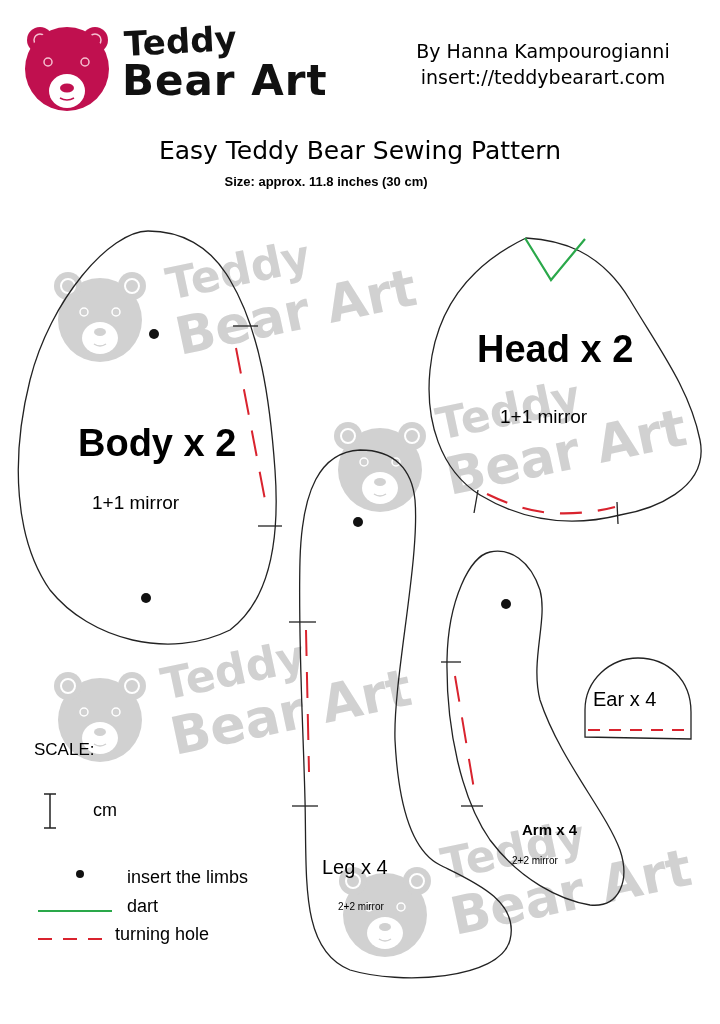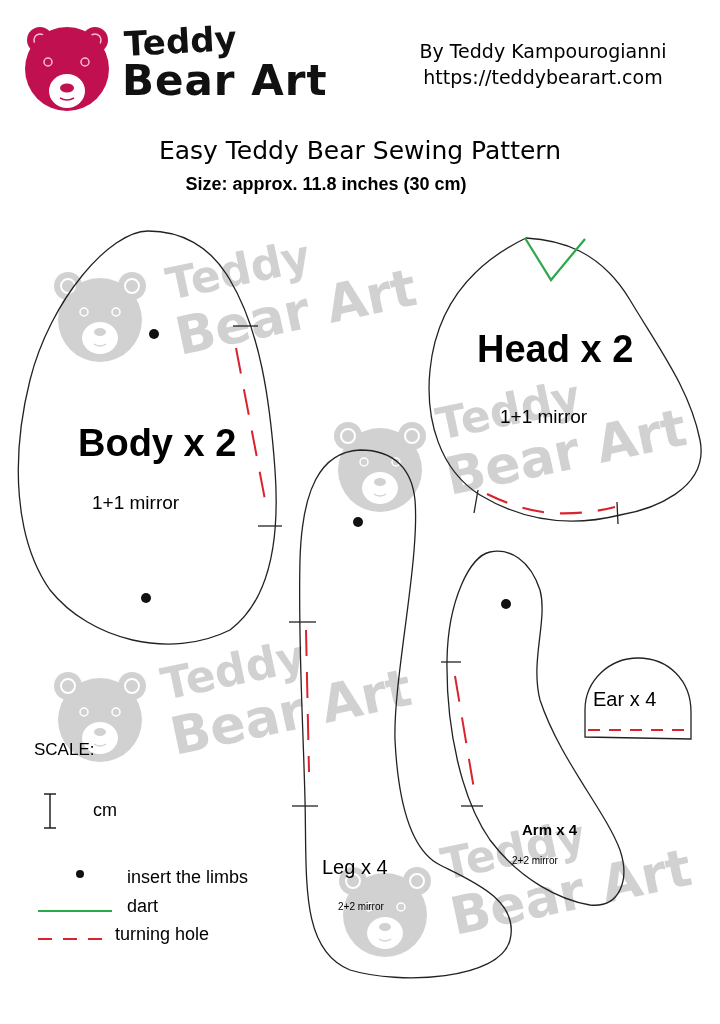--- a/index.html
+++ b/index.html
@@ -3,21 +3,21 @@
 <meta charset="utf-8">
 <style>
   html, body { margin: 0; padding: 0; background: #ffffff; }
   body { width: 720px; height: 1024px; position: relative; overflow: hidden;
          font-family: "DejaVu Sans", sans-serif; color: #000; }
   .abs { position: absolute; }
   #pattern-svg { position: absolute; left: 0; top: 0; width: 720px; height: 1024px; }
   .brand-text { font-family: "DejaVu Sans", sans-serif; font-weight: bold; color: #111; line-height: 1; }
   .author { font-family: "DejaVu Sans", sans-serif; font-size: 19px; line-height: 26px; text-align: center; }
   .title { font-family: "DejaVu Sans", sans-serif; font-size: 25px; text-align: center; width: 720px; left: 0; }
-  .subtitle { font-family: "Liberation Sans", sans-serif; font-weight: bold; font-size: 18px; text-align: center; width: 652px; left: 0; }
+  .subtitle { font-family: "Liberation Sans", sans-serif; font-weight: bold; font-size: 13px; text-align: center; width: 652px; left: 0; }
   .label-big { font-family: "Liberation Sans", sans-serif; font-weight: bold; font-size: 38px; }
   .label-mid { font-family: "Liberation Sans", sans-serif; font-weight: normal; font-size: 20px; }
   .label-sm { font-family: "Liberation Sans", sans-serif; font-weight: bold; font-size: 15px; }
   .mirror { font-family: "Liberation Sans", sans-serif; font-size: 19px; }
   .mirror-sm { font-family: "Liberation Sans", sans-serif; font-size: 10px; }
   .legend-text { font-family: "Liberation Sans", sans-serif; font-size: 18px; }
 </style>
 </head>
 <body>
 
@@ -115,22 +115,22 @@
     <line x1="44" y1="828" x2="56" y2="828" stroke="#222" stroke-width="1.5"></line>
   </g>
   <circle cx="80" cy="874" r="4" fill="#111"></circle>
   <line x1="38" y1="911" x2="112" y2="911" stroke="#2aa84a" stroke-width="2"></line>
   <line x1="38" y1="939" x2="112" y2="939" stroke="#d9232e" stroke-width="2.2" stroke-dasharray="14 11"></line>
 </svg>
 
 <div class="abs brand-text" style="left:124px; top:24px; font-size:34px; transform:rotate(-3deg);">Teddy</div>
 <div class="abs brand-text" style="left:122px; top:60px; font-size:42px; letter-spacing:1px;">Bear Art</div>
 
-<div class="abs author" style="left:378px; top:38px; width:330px;">By Teddy Kampourogianni</div>
-<div class="abs author" style="left:378px; top:64px; width:330px;">https://teddybearart.com</div>
+<div class="abs author" style="left:378px; top:38px; width:330px;">By Hanna Kampourogianni</div>
+<div class="abs author" style="left:378px; top:64px; width:330px;">insert://teddybearart.com</div>
 
 <div class="abs title" style="top:136px;">Easy Teddy Bear Sewing Pattern</div>
 <div class="abs subtitle" style="top:174px;">Size: approx. 11.8 inches (30 cm)</div>
 
 <div class="abs label-big" style="left:78px; top:422px;">Body x 2</div>
 <div class="abs mirror" style="left:92px; top:492px;">1+1 mirror</div>
 
 <div class="abs label-big" style="left:477px; top:328px;">Head x 2</div>
 <div class="abs mirror" style="left:500px; top:406px;">1+1 mirror</div>
 

